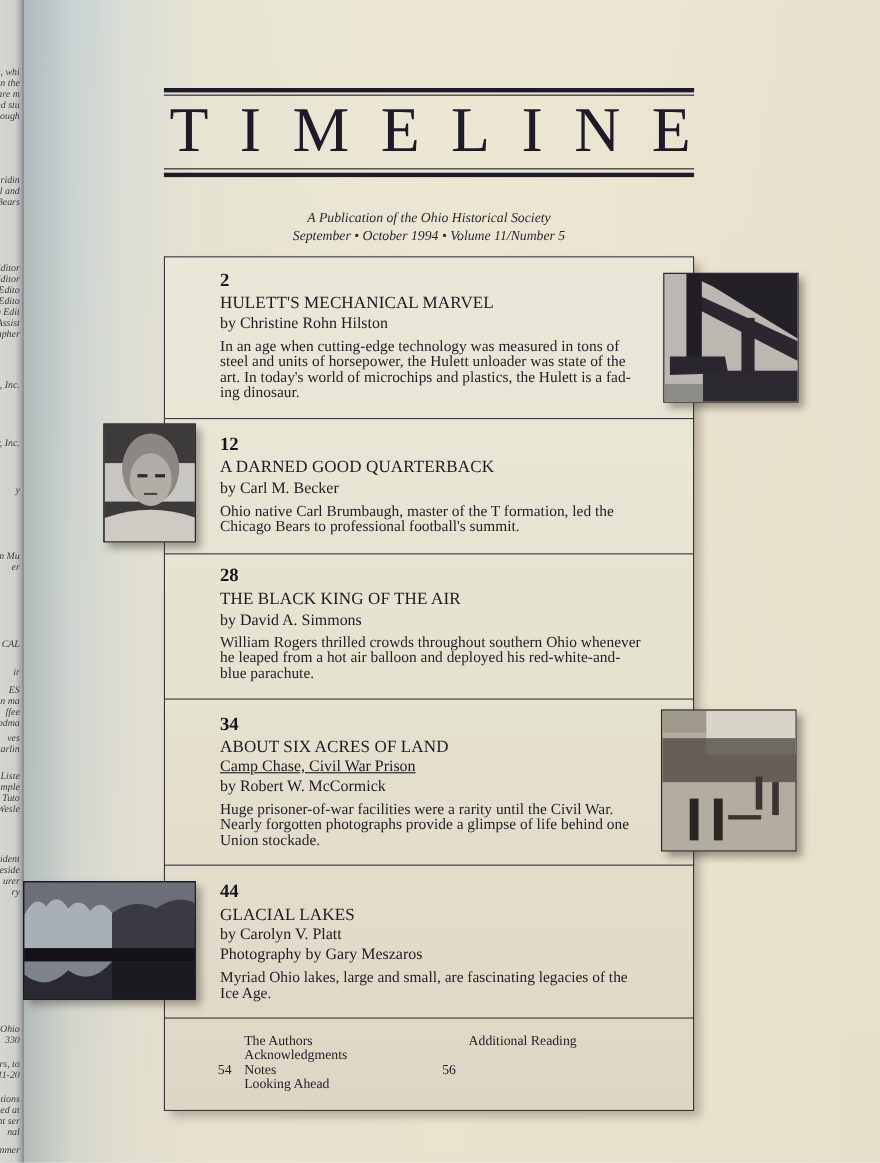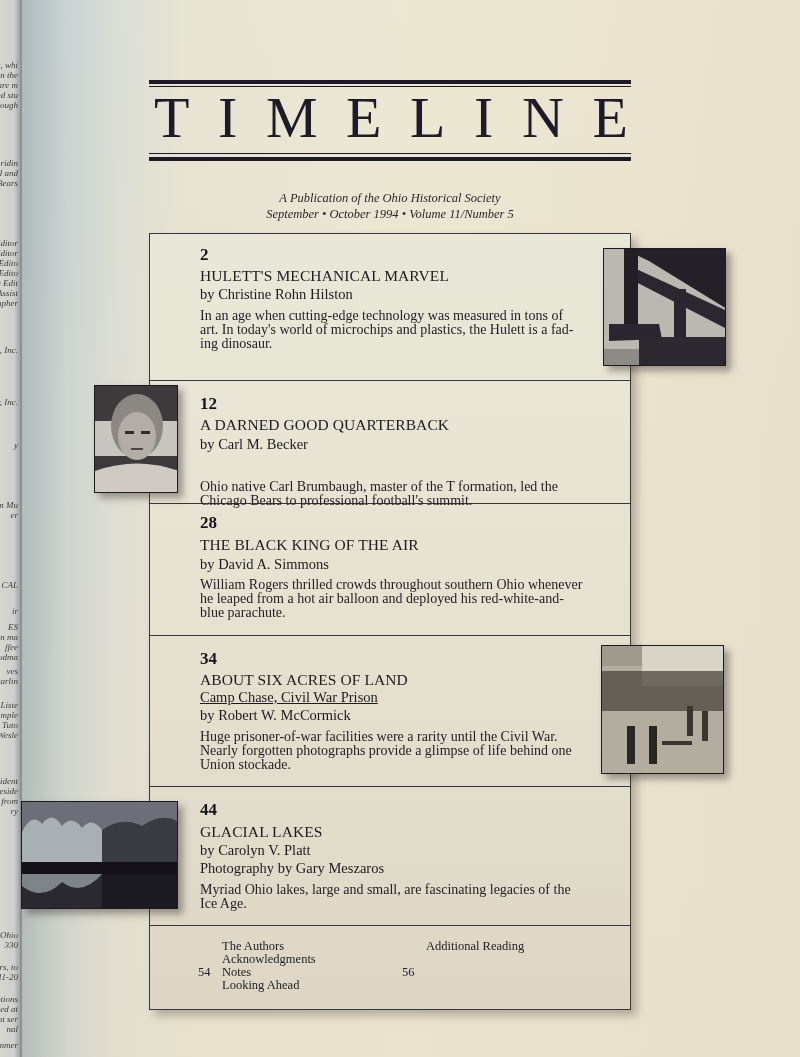--- a/index.html
+++ b/index.html
@@ -113,21 +113,21 @@
     <div class="frag" style="top: 642px;">ffee</div>
     <div class="frag" style="top: 652px;">oodma</div>
     <div class="frag" style="top: 666px;">ves</div>
     <div class="frag" style="top: 676px;">Starlin</div>
     <div class="frag" style="top: 700px;">d Liste</div>
     <div class="frag" style="top: 710px;">mple</div>
     <div class="frag" style="top: 720px;">ch Tuto</div>
     <div class="frag" style="top: 730px;">Wesle</div>
     <div class="frag" style="top: 776px;">sident</div>
     <div class="frag" style="top: 786px;">Preside</div>
-    <div class="frag" style="top: 796px;">from</div>
+    <div class="frag" style="top: 796px;">urer</div>
     <div class="frag" style="top: 806px;">ry</div>
     <div class="frag" style="top: 930px;">Ohio</div>
     <div class="frag" style="top: 940px;">330</div>
     <div class="frag" style="top: 962px;">ers, to</div>
     <div class="frag" style="top: 972px;">211-20</div>
     <div class="frag" style="top: 994px;">ptions</div>
     <div class="frag" style="top: 1004px;">ed at</div>
     <div class="frag" style="top: 1014px;">ent ser</div>
     <div class="frag" style="top: 1024px;">nal</div>
     <div class="frag" style="top: 1040px;">summer</div>
@@ -153,30 +153,31 @@
 <div class="subtitle" style="top:207px;">September • October 1994 • Volume 11/Number 5</div>
 
 <div class="toc">
 
   <div class="section" style="top:0;height:147px;">
     <div class="num" style="top:11px;">2</div>
     <div class="title" style="top:33px;">HULETT'S MECHANICAL MARVEL</div>
     <div class="line" style="top:52px;">by Christine Rohn Hilston</div>
     <div class="desc" style="top:75px;">
       <div>In an age when cutting-edge technology was measured in tons of</div>
+      <div>steel and units of horsepower, the Hulett unloader was state of the</div>
       <div>art.  In today's world of microchips and plastics, the Hulett is a fad-</div>
       <div>ing dinosaur.</div>
     </div>
   </div>
 
   <div class="section" style="top:147px;height:123px;">
     <div class="num" style="top:13px;">12</div>
     <div class="title" style="top:35px;">A DARNED GOOD QUARTERBACK</div>
     <div class="line" style="top:55px;">by Carl M. Becker</div>
-    <div class="desc" style="top:78px;margin-top:21px;">
+    <div class="desc" style="top:78px;">
       <div>Ohio native Carl Brumbaugh, master of the T formation, led the</div>
       <div>Chicago Bears to professional football's summit.</div>
     </div>
   </div>
 
   <div class="section" style="top:270px;height:132px;">
     <div class="num" style="top:9px;">28</div>
     <div class="title" style="top:32px;">THE BLACK KING OF THE AIR</div>
     <div class="line" style="top:52px;">by David A. Simmons</div>
     <div class="desc" style="top:74px;">

